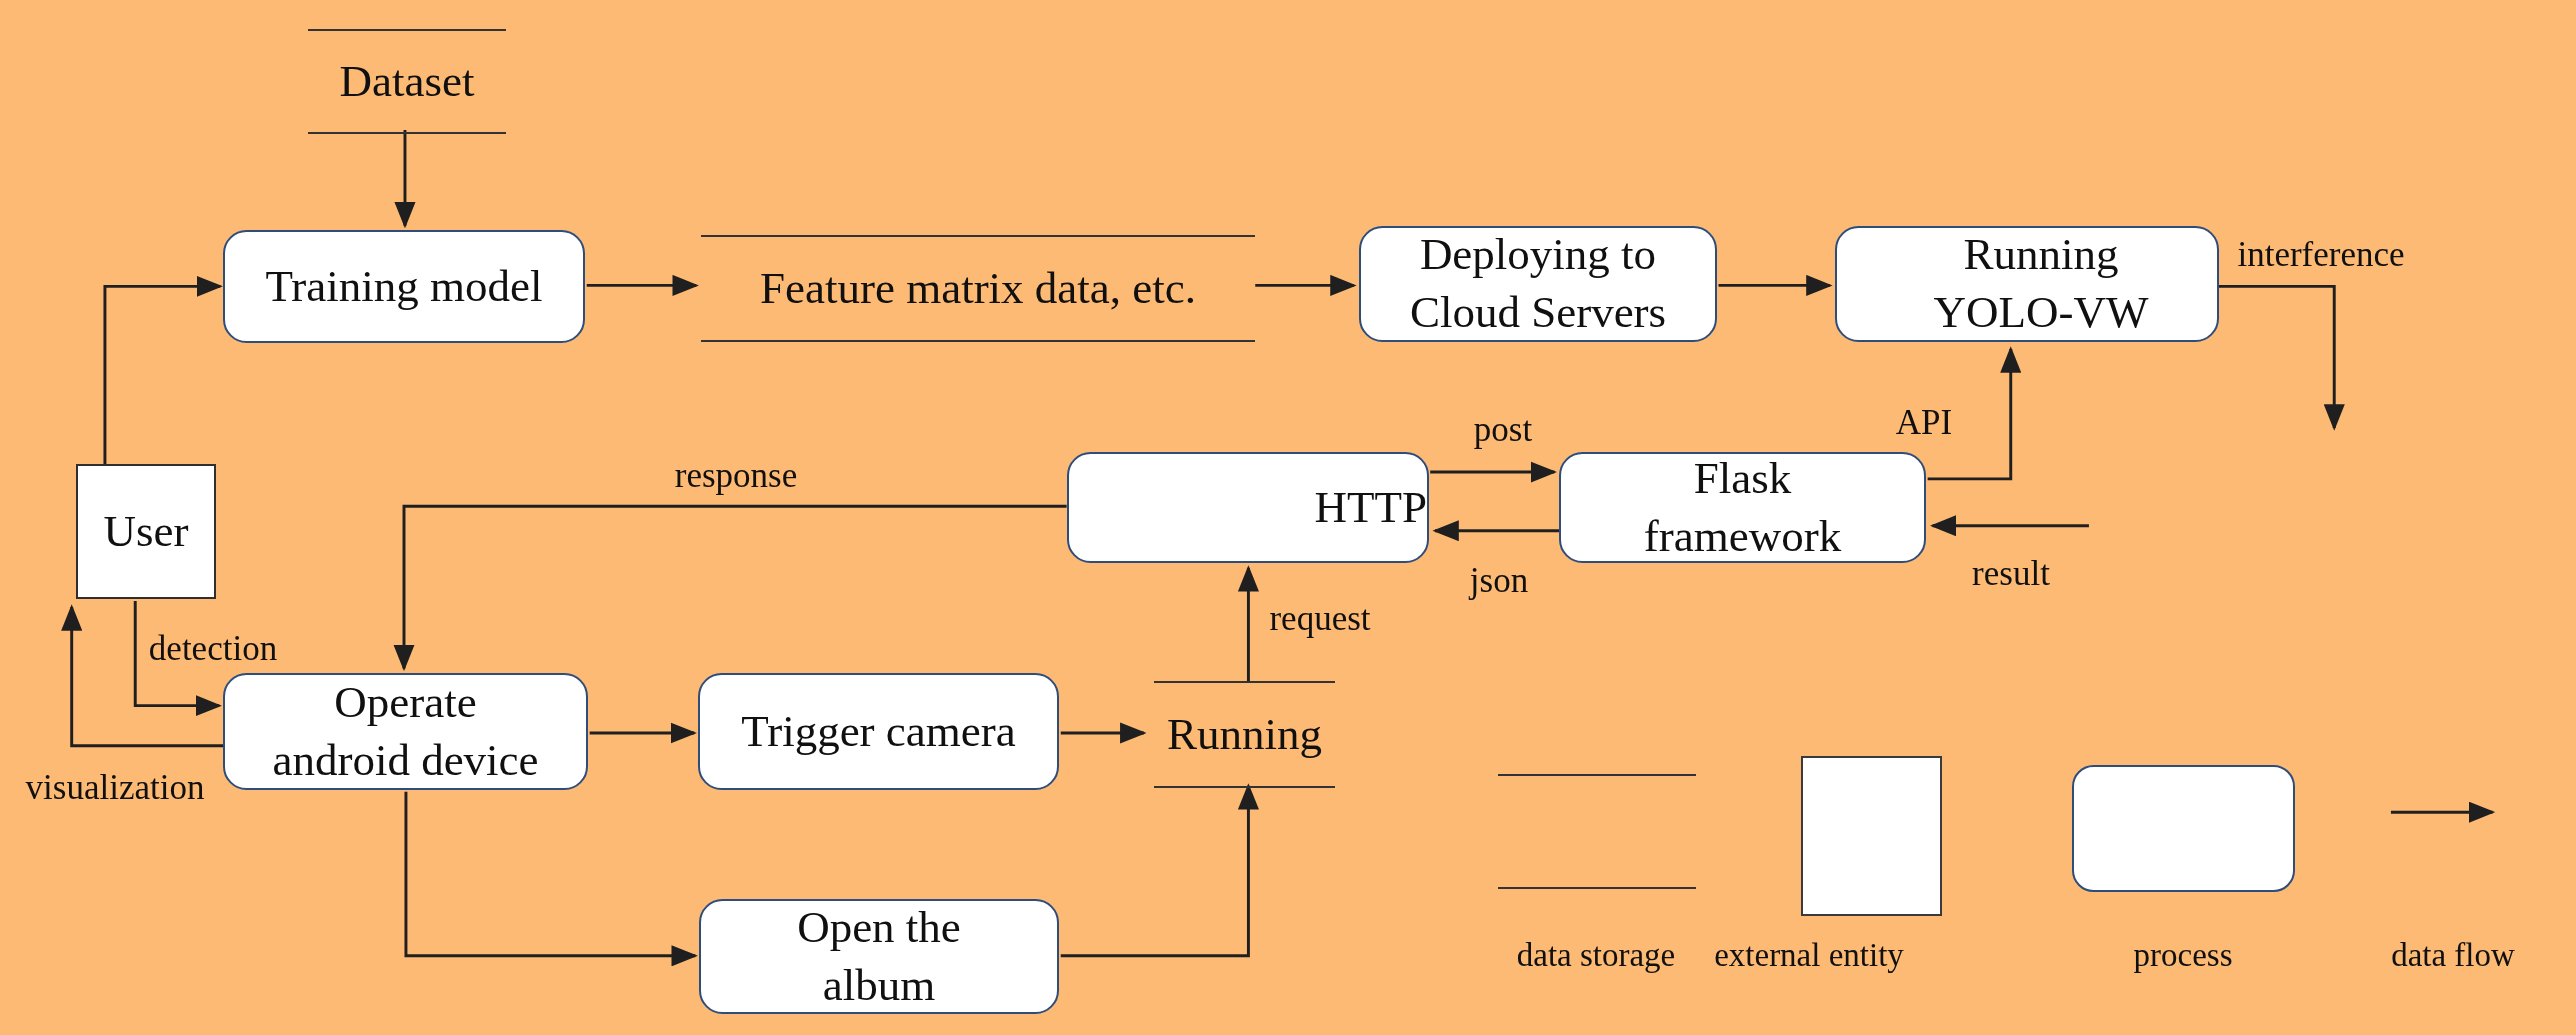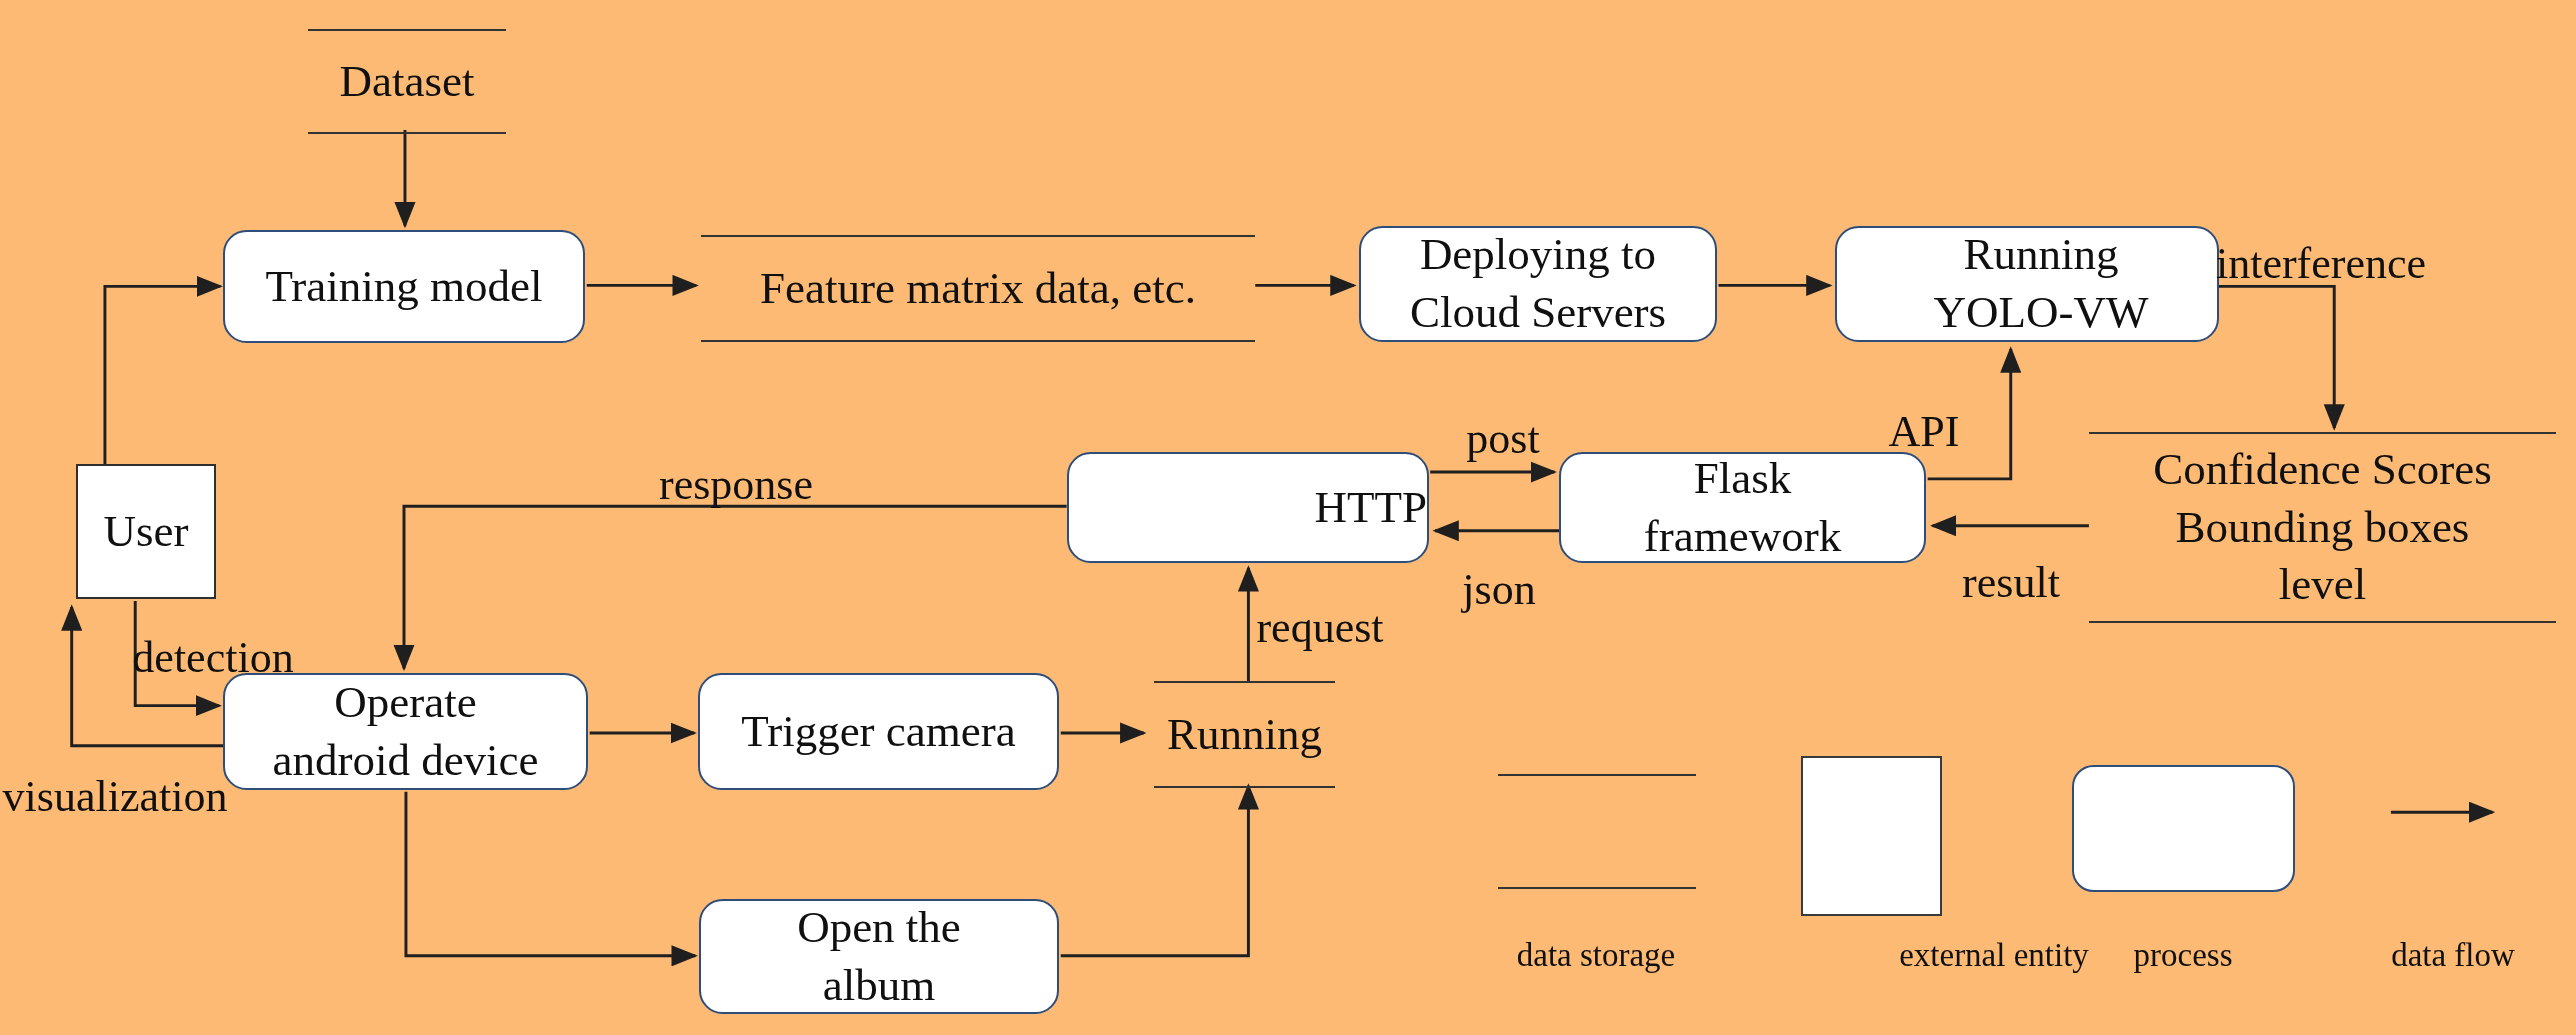--- a/index.html
+++ b/index.html
@@ -8,22 +8,22 @@
   .stage{position:relative;width:2576px;height:1035px;background:#fdba74;}
   .wires{position:absolute;left:0;top:0;width:2576px;height:1035px;}
 
   .node{position:absolute;display:flex;flex-direction:column;align-items:center;
         justify-content:center;text-align:center;background:#ffffff;
         font-size:45px;line-height:1.28;white-space:nowrap;}
   .process{border:2.9px solid #2e4d7b;border-radius:23.5px;}
   .entity{border:2.9px solid #2f2f2f;margin-left:42px;}
   .storage{border-top:2.9px solid #333333;border-bottom:2.9px solid #333333;background:transparent;}
 
-  .flow-label{position:absolute;transform:translate(-50%,-50%);font-size:44px;
-              white-space:nowrap;color:#101010;margin-top:8px;}
+  .flow-label{position:absolute;transform:translate(-50%,-50%);font-size:35px;
+              white-space:nowrap;color:#101010;}
   .legend-label{position:absolute;transform:translate(-50%,-50%);font-size:33px;
                 white-space:nowrap;color:#101010;}
   .legend-shape{position:absolute;background:#ffffff;}
   .legend-storage{border-top:2.9px solid #333333;border-bottom:2.9px solid #333333;background:transparent;}
   .legend-entity{border:2.9px solid #3a3a3a;}
   .legend-process{border:2.9px solid #2e4d7b;border-radius:21.5px;}
 </style>
 </head>
 <body>
 
@@ -59,25 +59,20 @@
   </svg>
 
   <div class="node storage" style="left:308px;top:29px;width:198px;height:101px;">
     <span>Dataset</span>
   </div>
 
   <div class="node storage" style="left:701px;top:235px;width:554px;height:103px;">
     <span>Feature matrix data, etc.</span>
   </div>
 
-  <div class="node storage" style="left:2089px;top:432px;width:467px;height:187px;">
-    <span>Confidence Scores</span>
-    <span>Bounding boxes</span>
-    <span>level</span>
-  </div>
 
   <div class="node storage" style="left:1154px;top:681px;width:181px;height:103px;">
     <span>Running</span>
   </div>
 
   <div class="node entity" style="left:34px;top:464px;width:136px;height:131px;">
     <span>User</span>
   </div>
 
   <div class="node process" style="left:223px;top:230px;width:358px;height:109px;">
@@ -125,18 +120,18 @@
   <span class="flow-label" style="left:736px;top:476px;">response</span>
   <span class="flow-label" style="left:1320px;top:619px;">request</span>
   <span class="flow-label" style="left:213px;top:649px;">detection</span>
   <span class="flow-label" style="left:115px;top:788px;">visualization</span>
 
   <div class="legend-shape legend-storage" style="left:1498px;top:774px;width:198px;height:111px;"></div>
   <div class="legend-shape legend-entity" style="left:1801px;top:756px;width:137px;height:156px;"></div>
   <div class="legend-shape legend-process" style="left:2072px;top:765px;width:219px;height:123px;"></div>
 
   <span class="legend-label" style="left:1596px;top:955px;">data storage</span>
-  <span class="legend-label" style="left:1994px;top:955px;text-align:center;">external entity</span>
+  <span class="legend-label" style="left:1809px;top:955px;text-align:center;">external entity</span>
   <span class="legend-label" style="left:2183px;top:955px;">process</span>
   <span class="legend-label" style="left:2453px;top:955px;">data flow</span>
 
 </div>
 
 
 </body></html>

